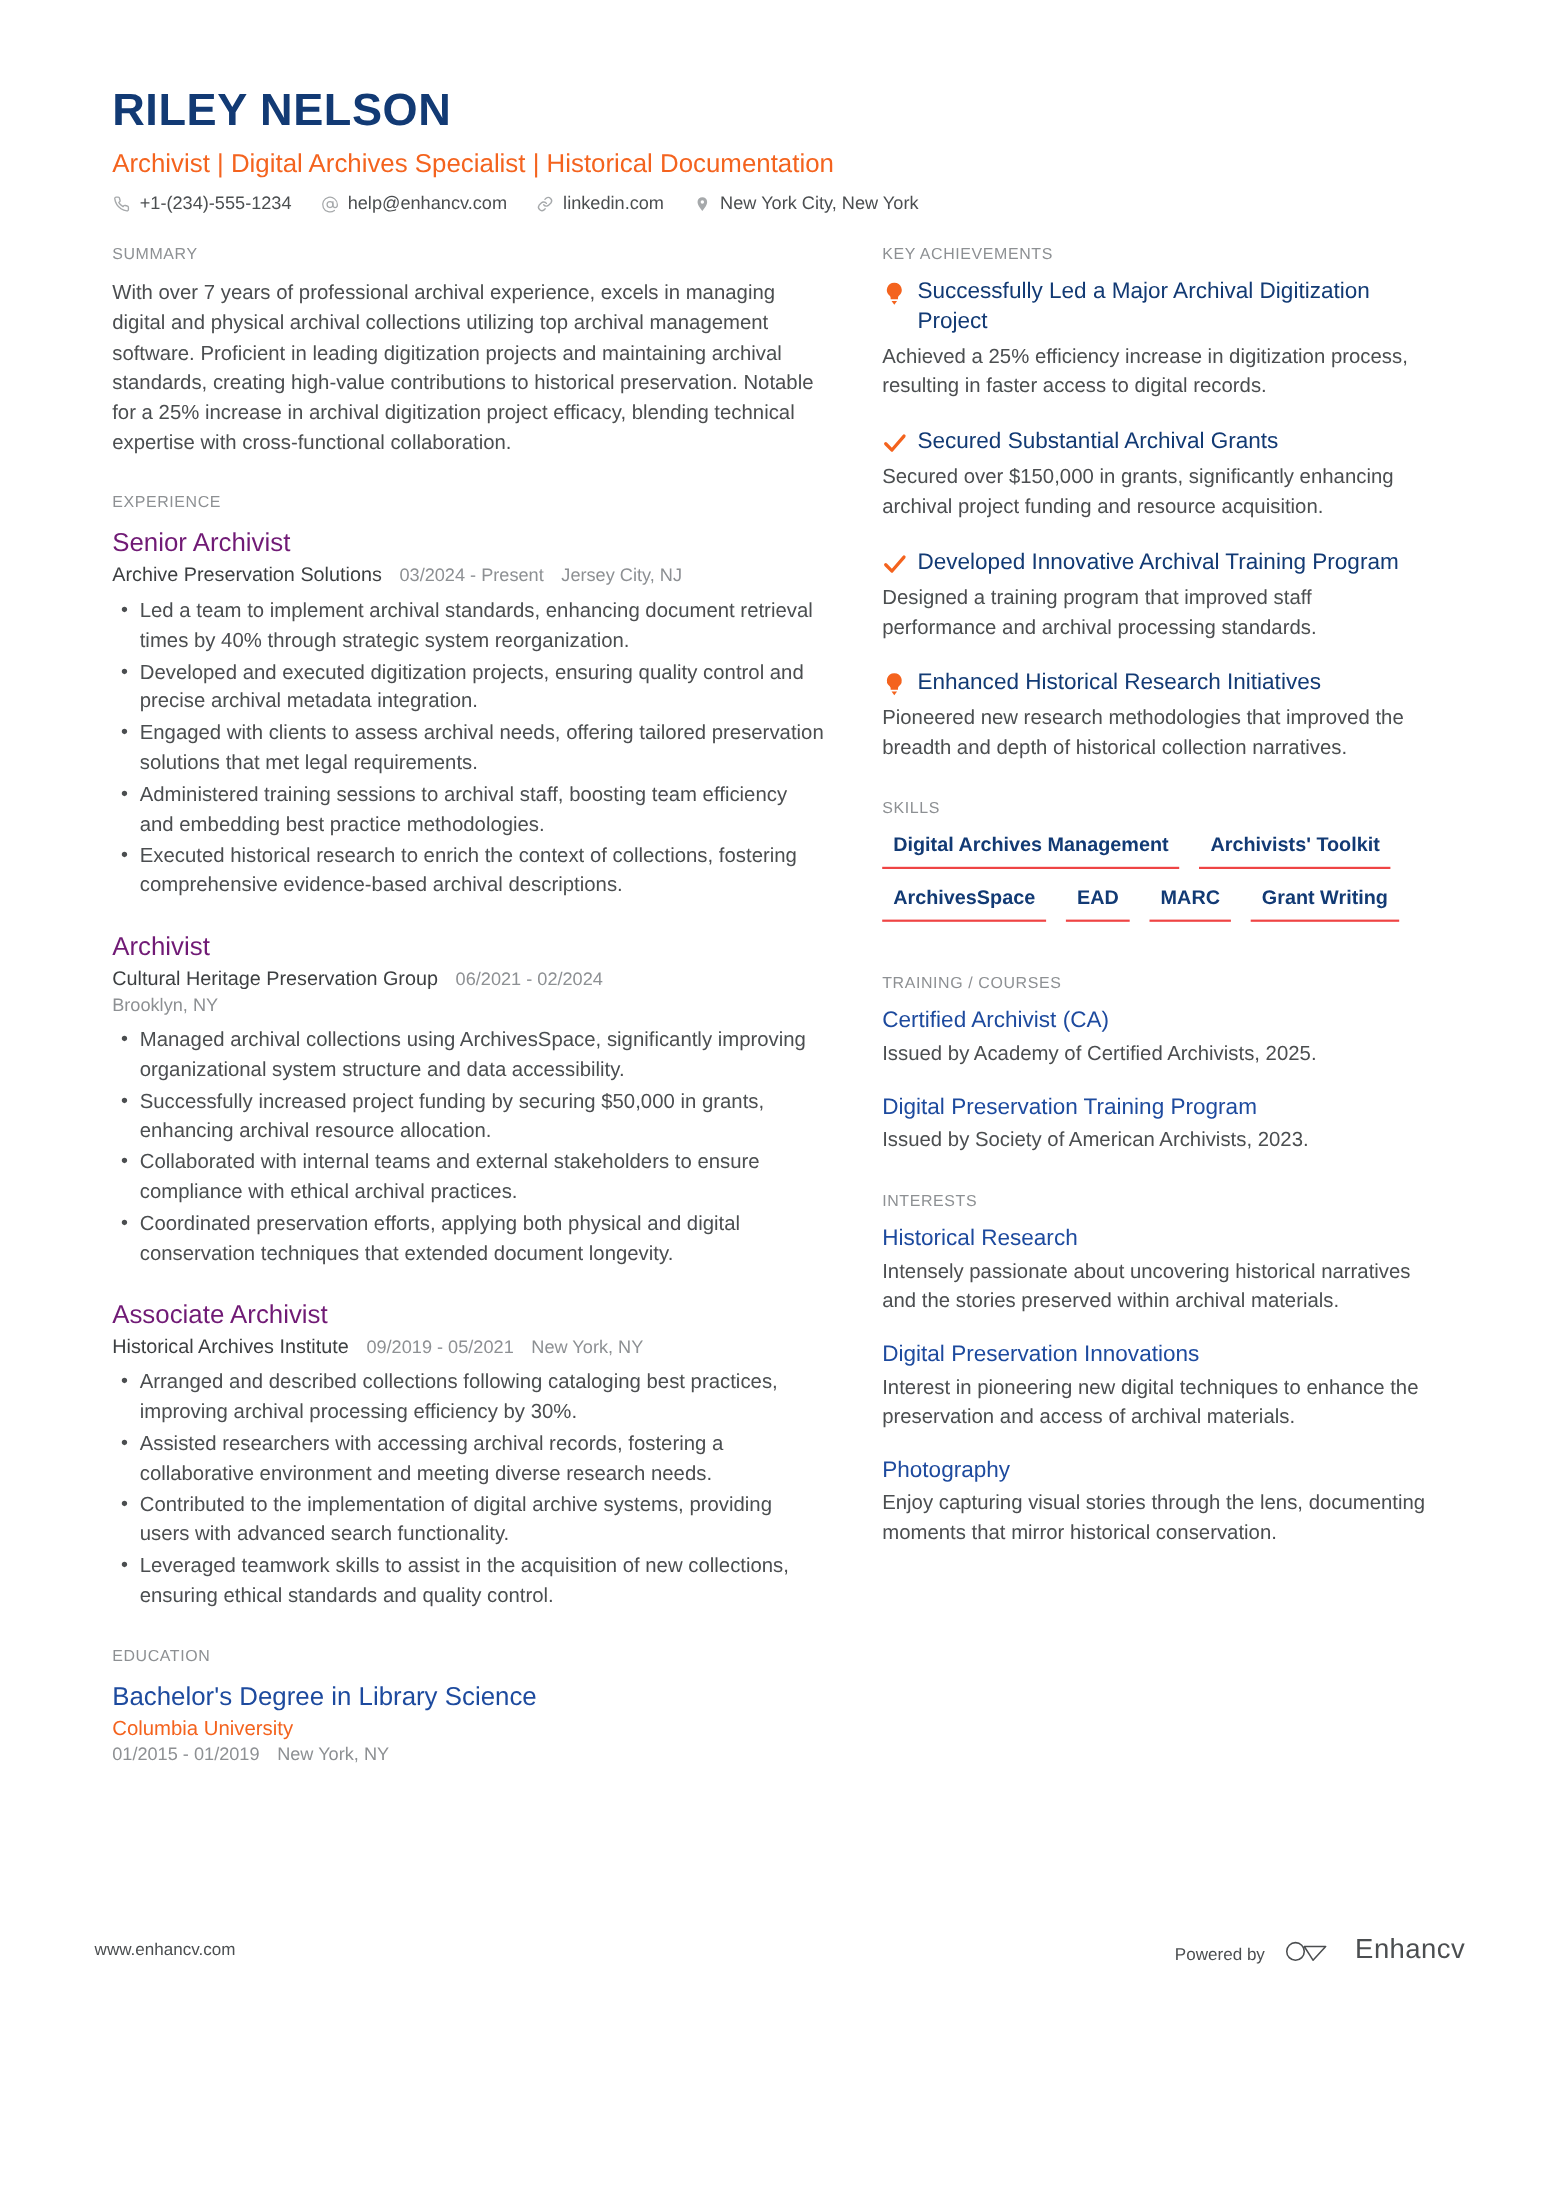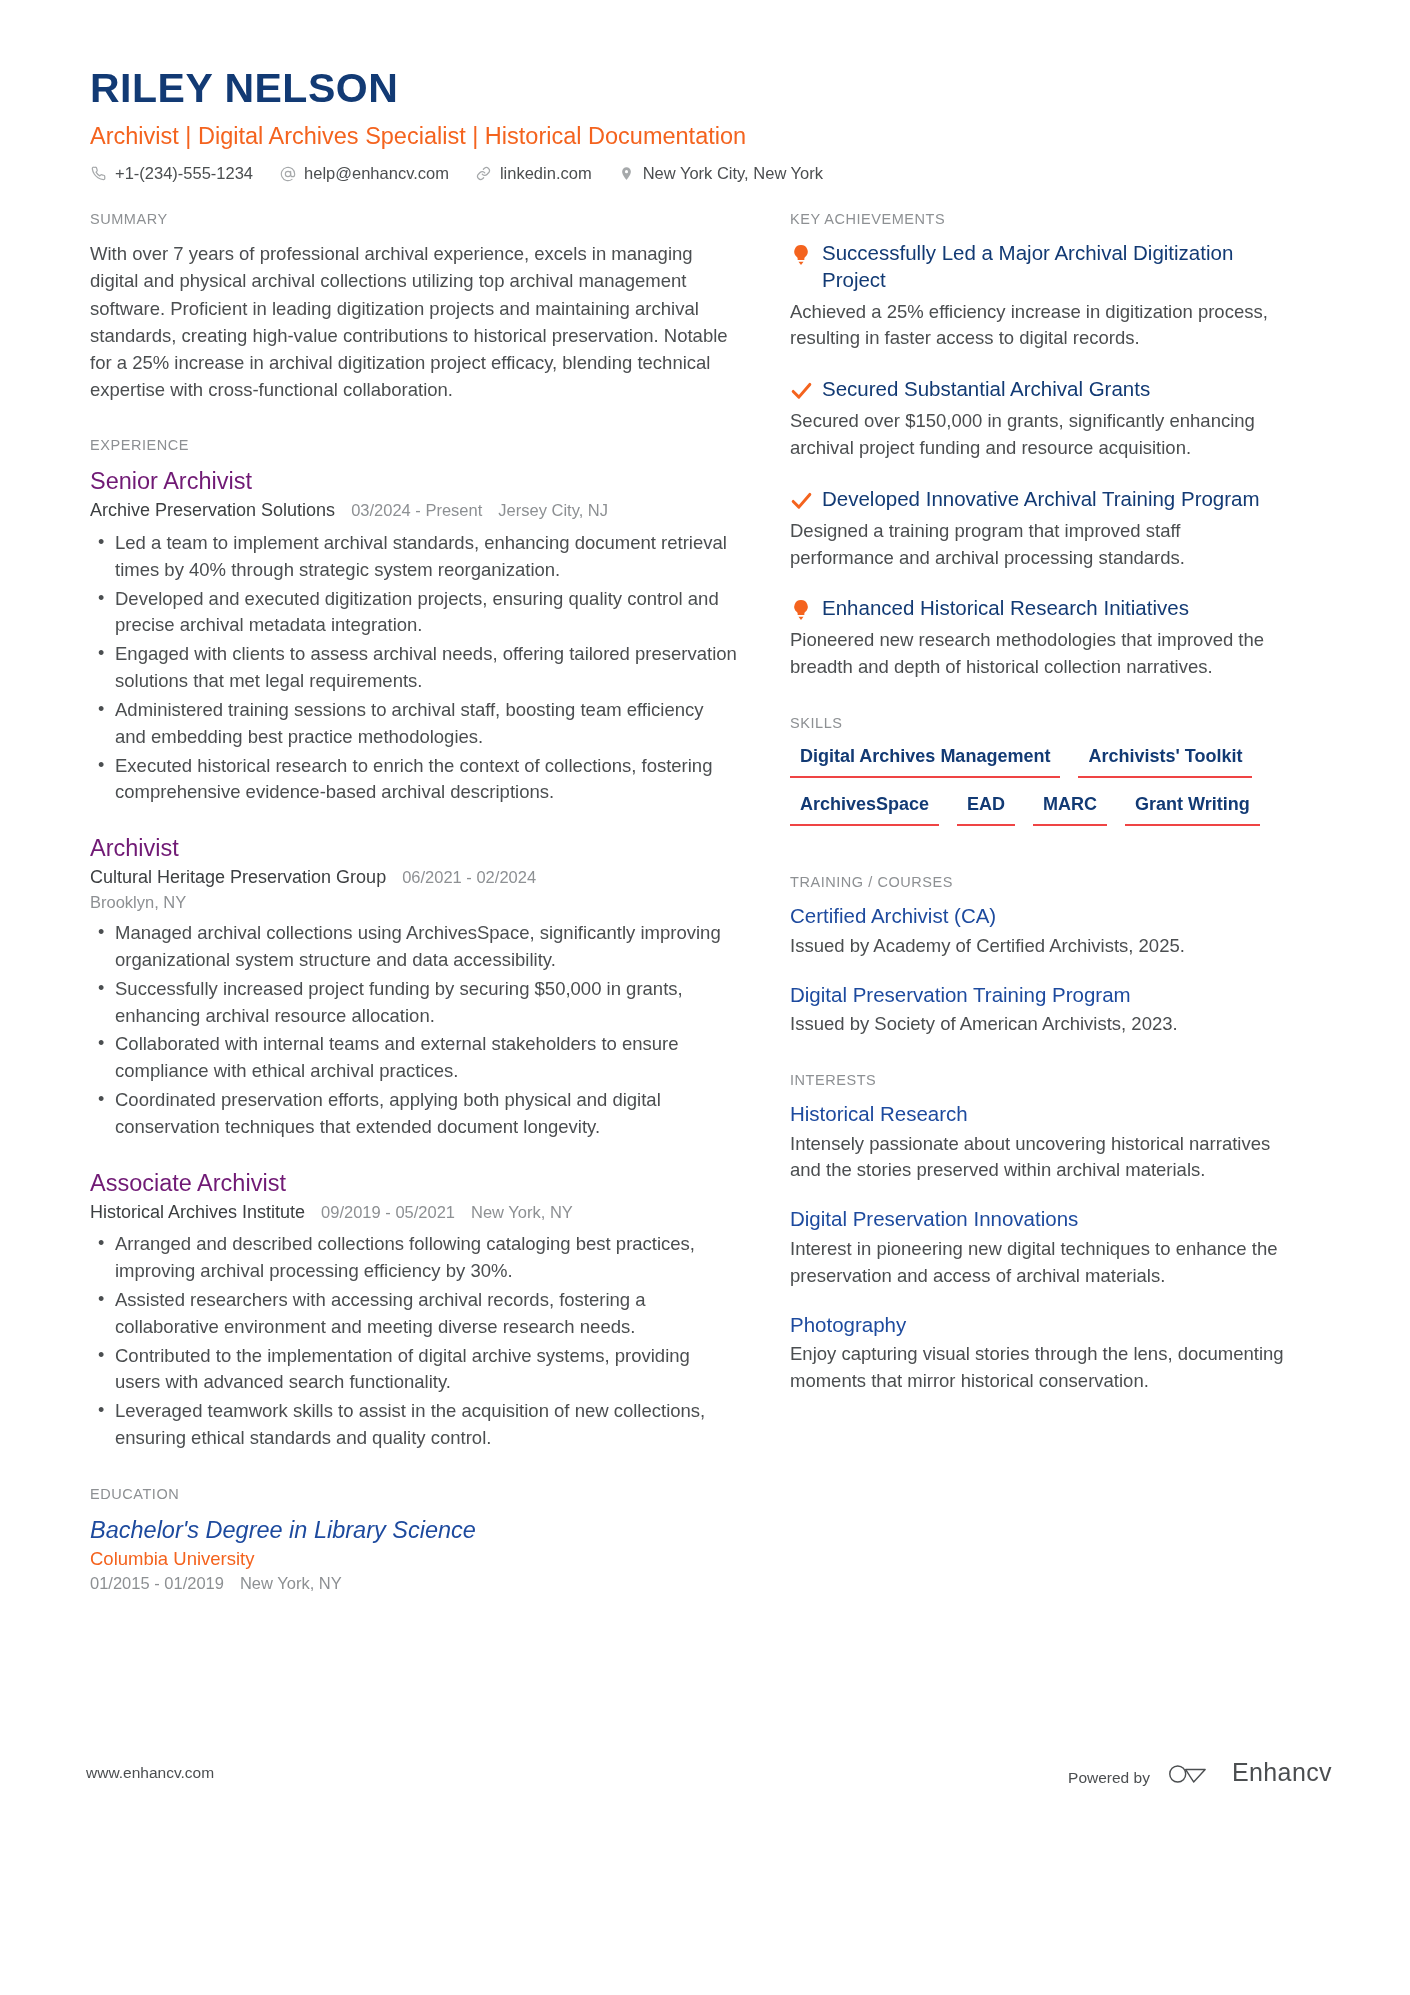--- a/index.html
+++ b/index.html
@@ -10,21 +10,21 @@
     background: #ffffff;
     font-family: "Liberation Sans", sans-serif;
     color: #3c3f41;
   }
 
   .page {
     position: relative;
     width: 1410px;
     height: 1861px;
     background: #ffffff;
-    padding: 4px;
+    padding: 16px;
     overflow: hidden;
   }
 
   
   .header {
     padding: 62px 78px 0 86px;
   }
   .name {
     font-size: 41px;
     font-weight: 700;
@@ -141,21 +141,20 @@
     color: #4b4e50;
     font-size: 18px;
   }
 
   
   .edu-title {
     font-size: 23.5px;
     color: #1d4a9e;
     line-height: 1.3;
     margin-bottom: 2px;
-    font-style: italic;
   }
   .edu-school {
     font-size: 18.5px;
     color: #f4631e;
     line-height: 1.35;
   }
   .edu-meta {
     font-size: 16.5px;
     color: #8d9093;
     margin-top: 2px;

